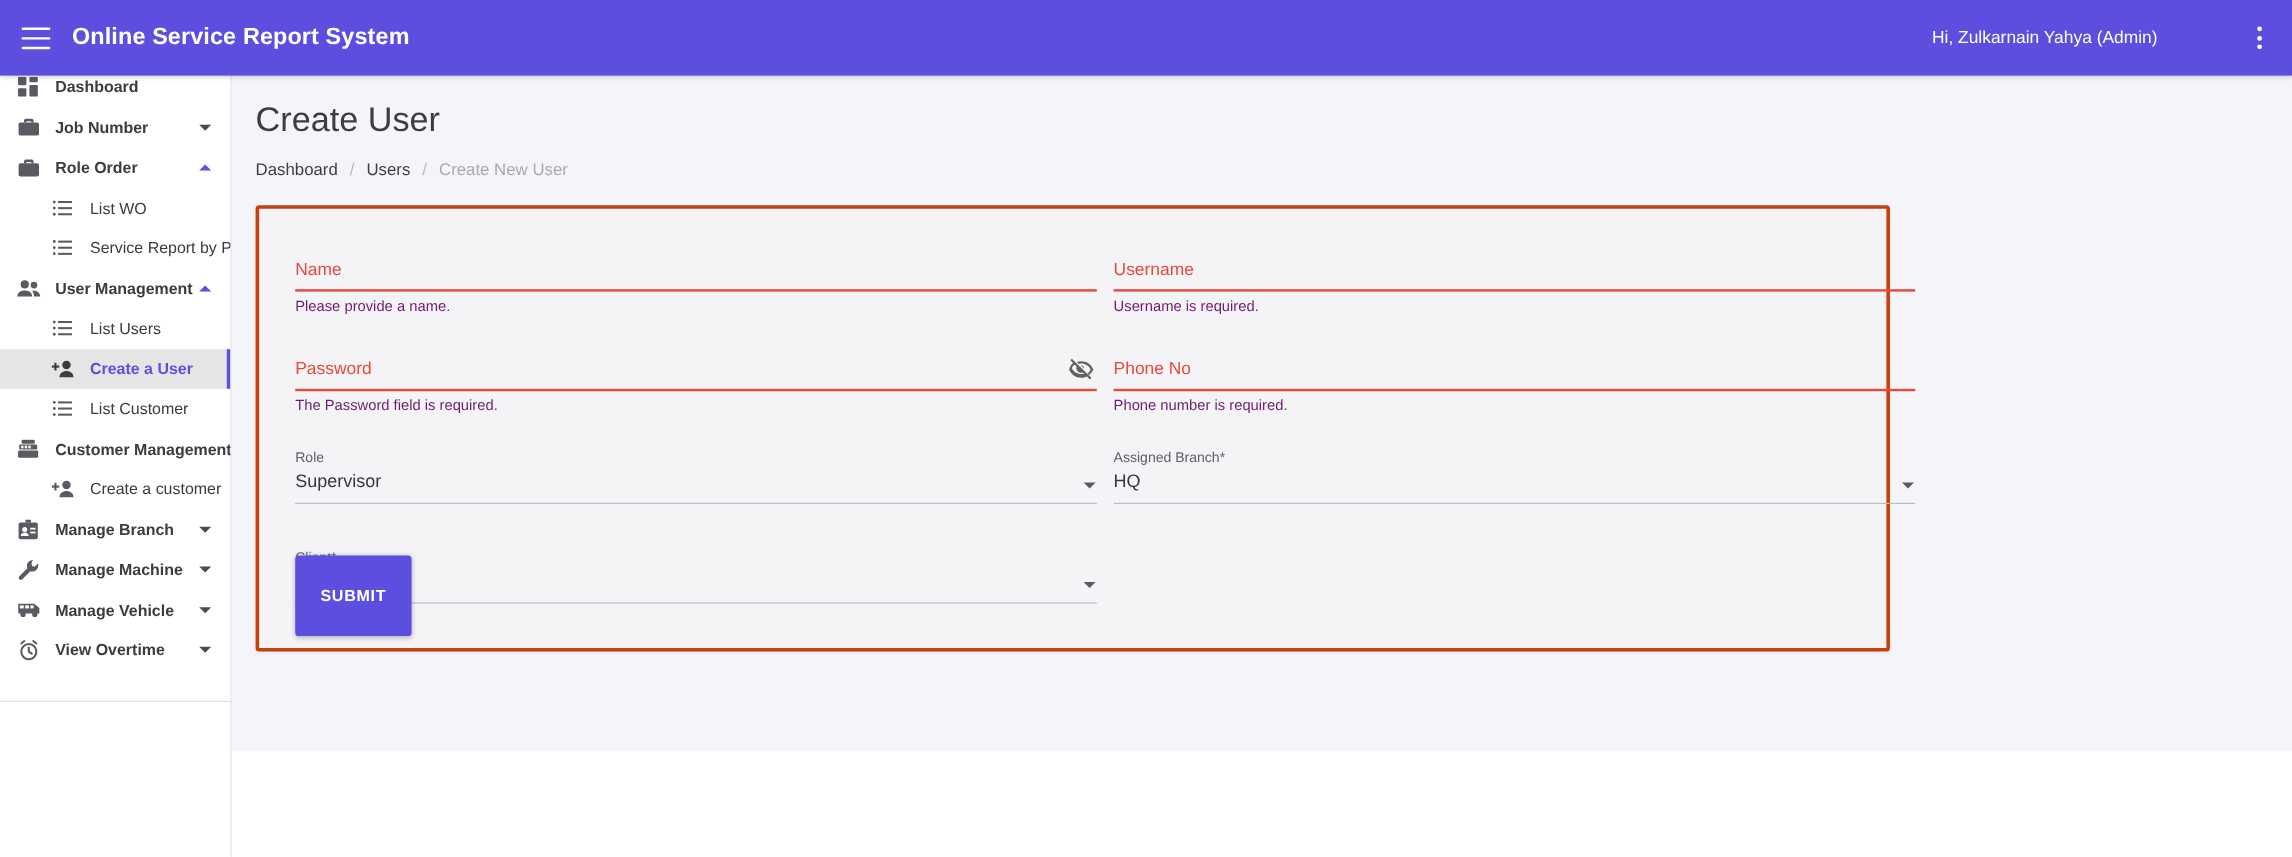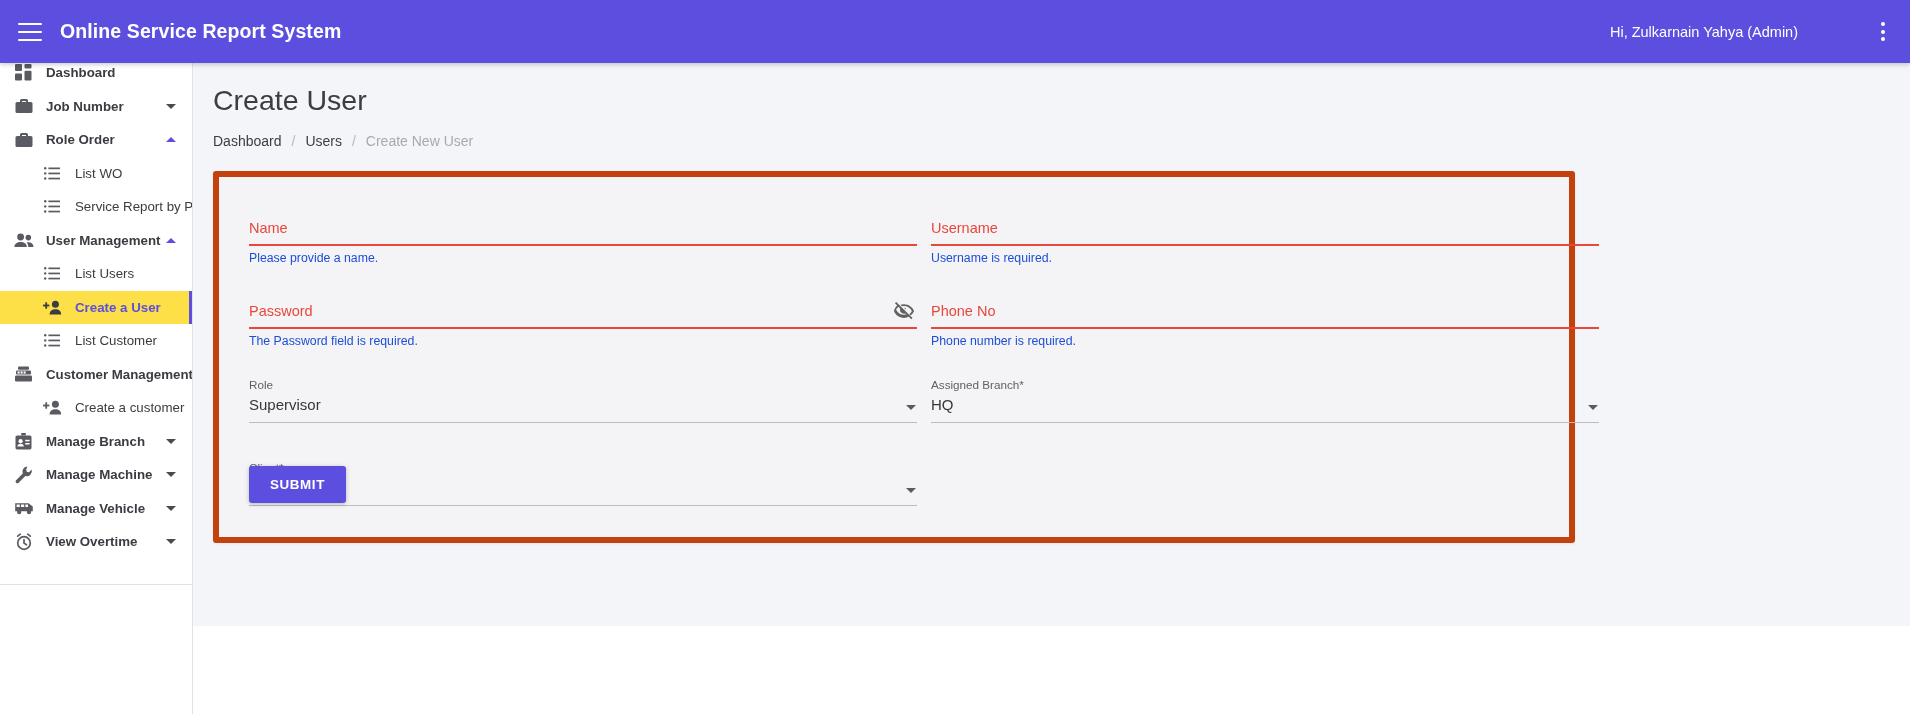--- a/index.html
+++ b/index.html
@@ -74,21 +74,21 @@
   .nav-item.sub .nav-label { font-weight: normal; font-size: 13.3px; }
   .caret {
     margin-left: auto; margin-right: 16px;
     width: 0; height: 0;
     border-left: 5px solid transparent;
     border-right: 5px solid transparent;
   }
   .caret.down { border-top: 5px solid #4a4a52; }
   .caret.up { border-bottom: 5px solid #5c4fe0; }
   .nav-item.active {
-    background: #fde047;
+    background: #e5e5e5;
   }
   .nav-item.active::after {
     content: ""; position: absolute; right: 0; top: 0;
     width: 3px; height: 100%; background: #5c4fe0;
   }
   .nav-item.active .nav-label { color: #5c4fe0; font-weight: bold; }
   .nav-item.active .ico { color: #3b3b42; }
 
   
   .main {
@@ -108,21 +108,21 @@
   }
   .crumb { color: #3c3c44; cursor: pointer; }
   .crumb.muted { color: #a9a9b2; cursor: default; }
   .crumb-sep { color: #b8b8c0; margin: 0 10px; }
 
   
   .card {
     position: absolute; top: 109px; left: 20px;
     width: 1362px; height: 372px;
     background: #f4f4f6;
-    border: 6px solid #c2410c;
+    border: 3px solid #c2410c;
     border-radius: 3px;
     box-shadow: 0 1px 3px rgba(0,0,0,.06);
   }
   .form-grid {
     position: relative;
     padding: 36px 30px 0 30px;
     display: grid;
     grid-template-columns: 668px 668px;
     column-gap: 14px;
     row-gap: 0;
@@ -134,21 +134,21 @@
     font-size: 14.5px; line-height: 18px;
     color: #e8473c;
     position: absolute; top: 6px; left: 0;
   }
   .f-line {
     position: absolute; left: 0; right: 0; top: 31px;
     height: 2px; background: #e8473c;
   }
   .f-err {
     position: absolute; top: 38px; left: 0;
-    font-size: 12.3px; color: #1d4ed8;
+    font-size: 12.3px; color: #701a75;
   }
   .eye-btn {
     position: absolute; right: 2px; top: 4px;
     width: 22px; height: 22px; cursor: pointer;
     color: #616161;
   }
 
   .s-label {
     position: absolute; top: -1px; left: 0;
     font-size: 11.7px; color: #5f5f68;
@@ -170,21 +170,21 @@
     cursor: pointer;
   }
 
   .submit-wrap { position: absolute; left: 30px; top: 289px; }
   .submit-btn {
     background: #5c4fe0; color: #fff;
     border: none; border-radius: 3px;
     font-family: "Liberation Sans", sans-serif;
     font-size: 13.4px; font-weight: bold;
     letter-spacing: .6px;
-    padding: 11px 21px;
+    padding: 26px 21px;
     cursor: pointer;
     box-shadow: 0 1px 4px rgba(0,0,0,.25);
   }
 
   
   .sidebar-bottom {
     position: absolute; left: 0; top: 584px;
     width: 193px; height: 130px;
     background: #ffffff;
     border-right: 1px solid #e2e2e6;

